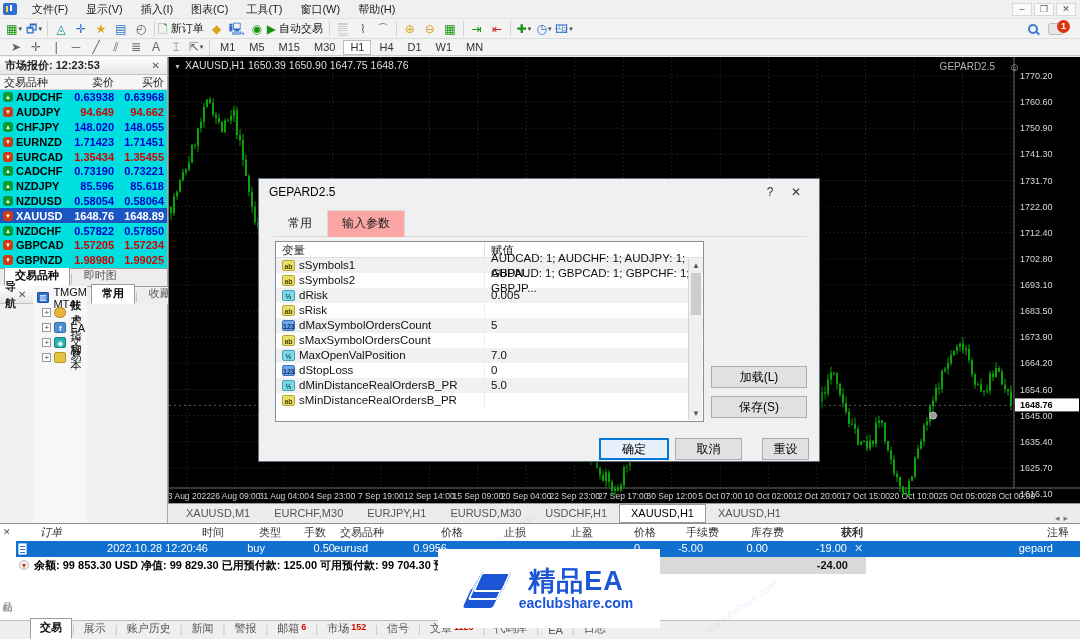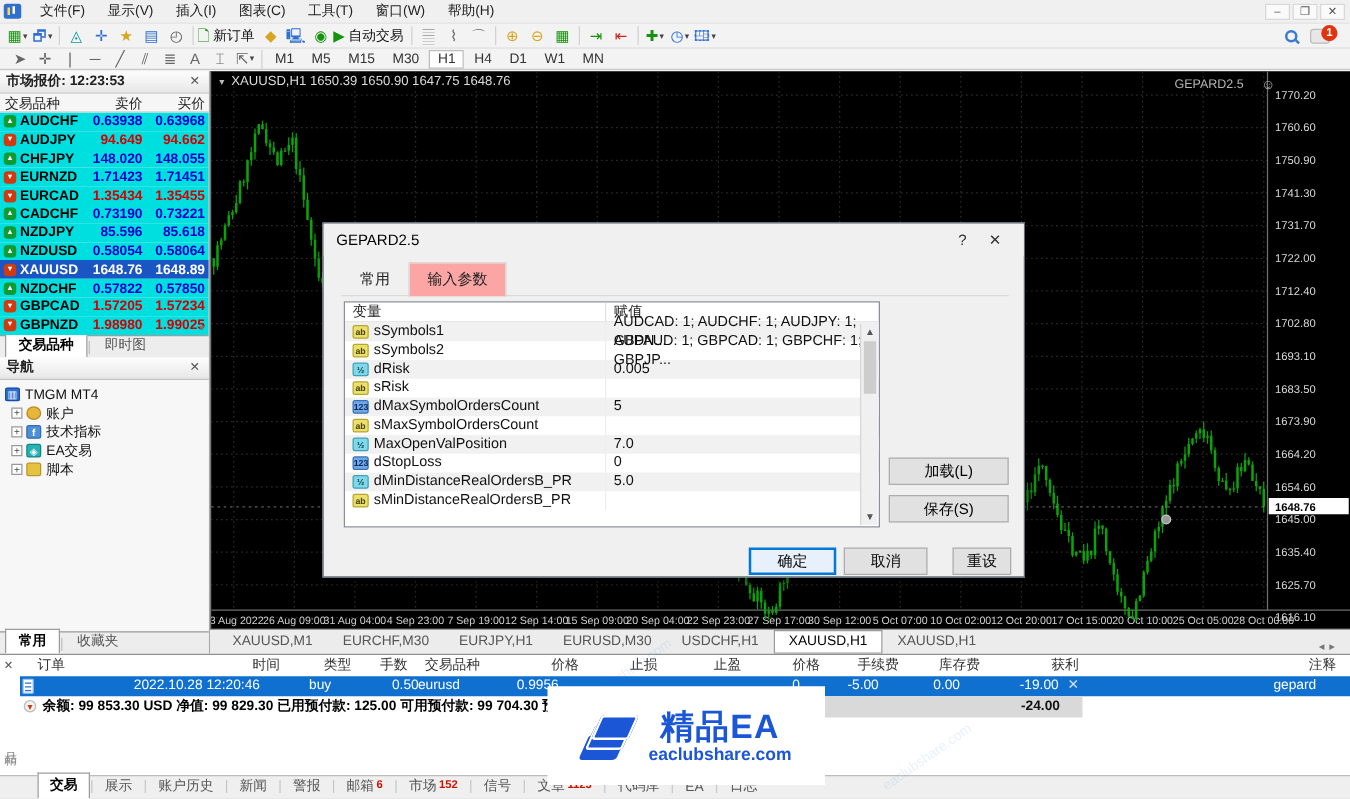--- a/index.html
+++ b/index.html
@@ -42,21 +42,21 @@
 .sym{flex:1;color:#000}
 .pr{width:52px;text-align:right;padding-right:3px}
 .pr.ask{width:50px}
 .c-blue{color:#0000cc}.c-red{color:#d40000}.c-white{color:#fff}
 .mw-scroll{position:absolute;right:1px;font-size:7px;color:#777}
 .tabs-strip{height:18px;display:flex;align-items:flex-end;background:#ededed;border-top:1px solid #9c9c9c;padding-left:4px}
 .ptab{padding:1px 10px 2px;color:#555;border:1px solid transparent;white-space:nowrap}
 .ptab.active{background:#fff;border:1px solid #9c9c9c;border-bottom-color:#fff;color:#000;font-weight:700}
 .ptab-sep{color:#bbb;align-self:center}
 
-#navigator{flex:1;display:flex;flex-direction:column}
+#navigator{flex:1;display:flex;flex-direction:row}
 #nav-tree{flex:1;background:#f7f7f7;padding:4px 0 0 4px}
 .tree-row{display:flex;align-items:center;height:15px;color:#111}
 .expander{width:9px;height:9px;border:1px solid #999;background:#fff;font-size:8px;line-height:7px;text-align:center;color:#444;margin:0 3px 0 5px;flex:0 0 auto}
 .nico{width:12px;height:11px;border-radius:2px;margin-right:4px;flex:0 0 auto;font-size:8px;line-height:11px;text-align:center;color:#fff;font-weight:700}
 .nico.root{background:#2f6fd0;box-shadow:inset 0 0 0 1px #1c4e9c}
 .nico.accounts{background:#e7b73a;border:1px solid #b8892a;border-radius:50%}
 .nico.indicators{background:#4f8fd6;border:1px solid #2f6fb0;color:#fff}
 .nico.experts{background:#27b2b2;border:1px solid #128686;transform:none}
 .nico.scripts{background:#e5c23f;border:1px solid #b9962a}
 
@@ -1076,32 +1076,32 @@
           <span class="ctab">XAUUSD,H1</span>
         </span>
       <span class="ctab-arrows"><span>◂</span><span>▸</span></span>
     </div>
   </div>
 </div>
 
 <div id="terminal">
   <span class="t-close">✕</span>
   <div id="t-headrow" style="position:absolute;left:16px;right:0;top:1px;height:16px">
-      <span class="t-cell t-head" style="left: 14px;">订单</span>
+      <span class="t-cell t-head" style="left: 24px; font-style: italic;">订单</span>
       <span class="t-cell t-head" style="left: 0px; width: 208px; text-align: right;">时间</span>
       <span class="t-cell t-head" style="left: 0px; width: 265px; text-align: right;">类型</span>
       <span class="t-cell t-head" style="left: 0px; width: 310px; text-align: right;">手数</span>
       <span class="t-cell t-head" style="left: 0px; width: 368px; text-align: right;">交易品种</span>
       <span class="t-cell t-head" style="left: 0px; width: 447px; text-align: right;">价格</span>
       <span class="t-cell t-head" style="left: 0px; width: 510px; text-align: right;">止损</span>
       <span class="t-cell t-head" style="left: 0px; width: 577px; text-align: right;">止盈</span>
       <span class="t-cell t-head" style="left: 0px; width: 640px; text-align: right;">价格</span>
       <span class="t-cell t-head" style="left: 0px; width: 703px; text-align: right;">手续费</span>
       <span class="t-cell t-head" style="left: 0px; width: 768px; text-align: right;">库存费</span>
-      <span class="t-cell t-head" style="left: 0px; width: 847px; text-align: right;">获利</span>
+      <span class="t-cell t-head" style="left: 0px; width: 847px; text-align: right; font-weight: bold;">获利</span>
       <span class="t-cell t-head" style="left: 0px; width: 1053px; text-align: right;">注释</span>
     </div>
   <div id="t-traderow">
     <span class="doc-ico"></span>
   <span class="t-cell " style="left: 16px; margin-top: 28px;">178752624</span>
       <span class="t-cell " style="left: 0px; width: 192px; text-align: right;">2022.10.28 12:20:46</span>
       <span class="t-cell " style="left: 0px; width: 249px; text-align: right;">buy</span>
       <span class="t-cell " style="left: 0px; width: 294px; text-align: right; margin-left: 25px;">0.50</span>
       <span class="t-cell " style="left: 0px; width: 352px; text-align: right;">eurusd</span>
       <span class="t-cell " style="left: 0px; width: 431px; text-align: right;">0.9956</span>

